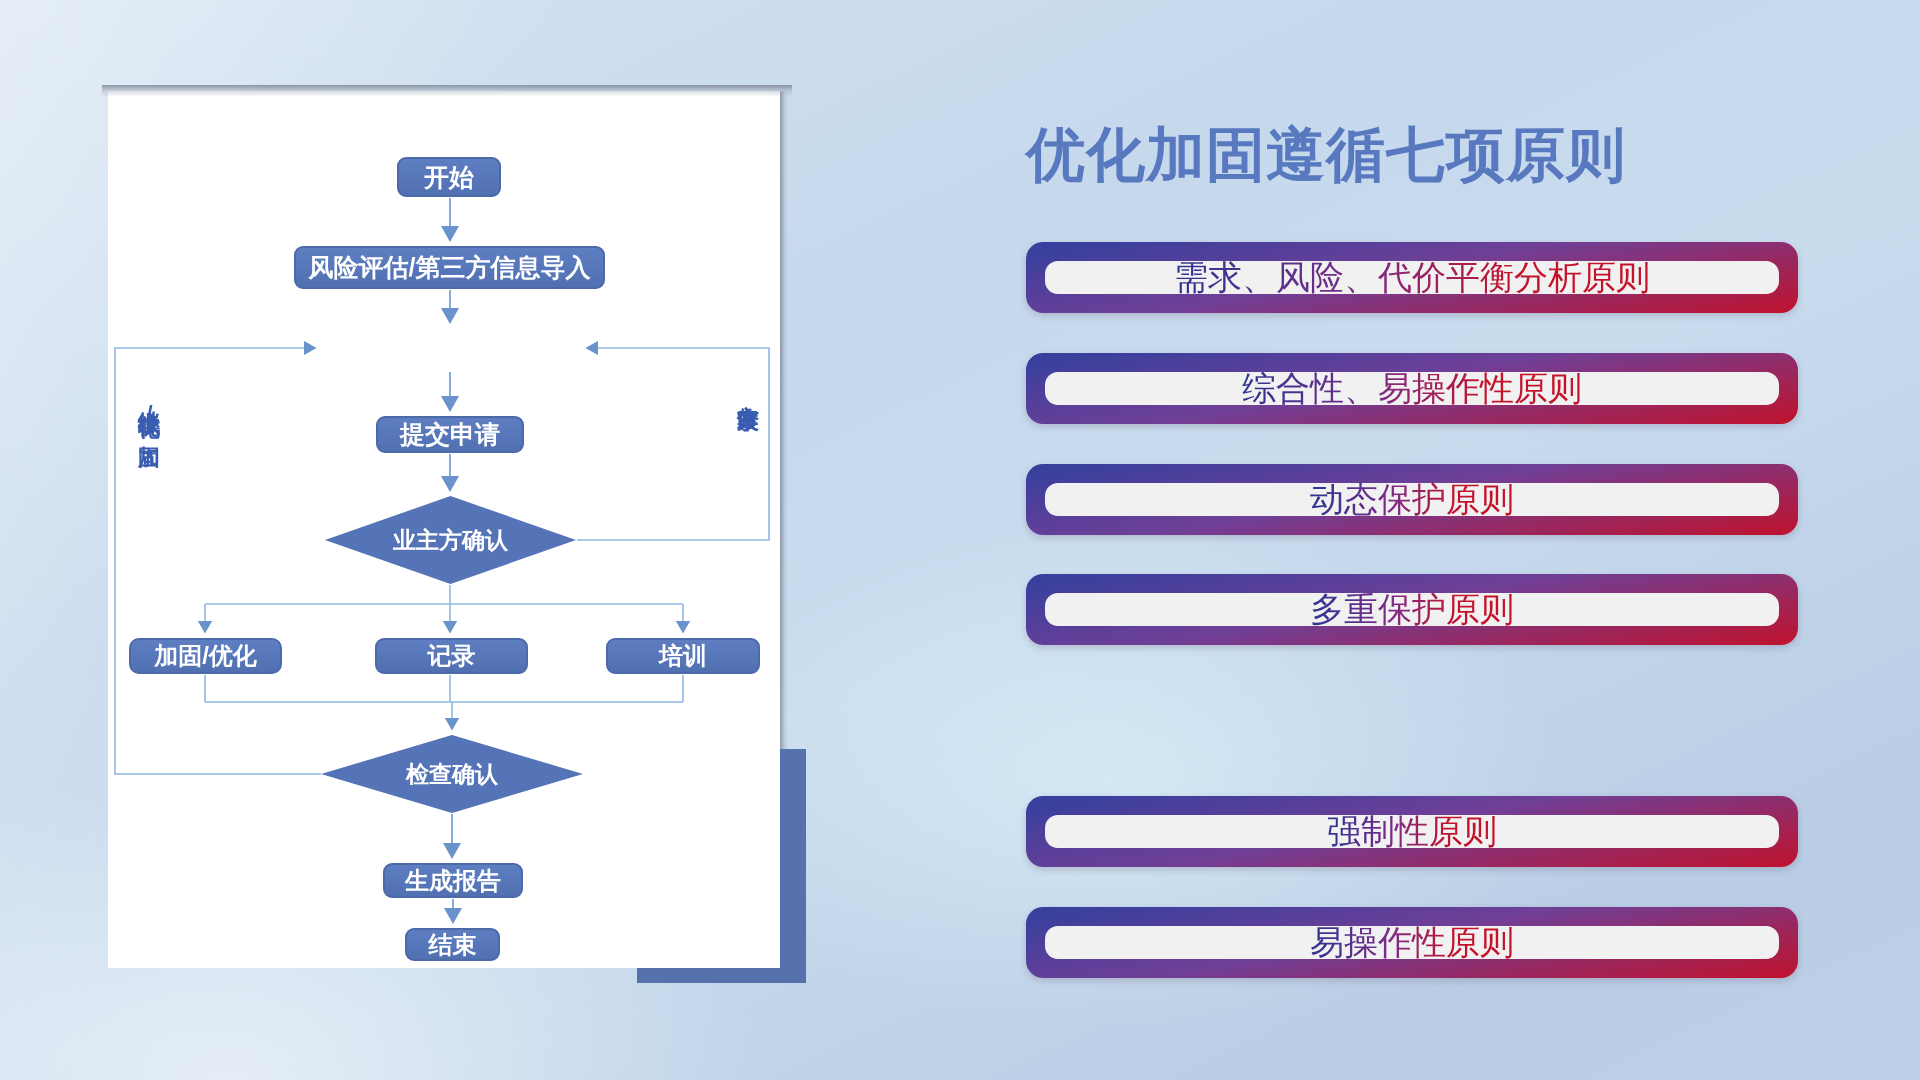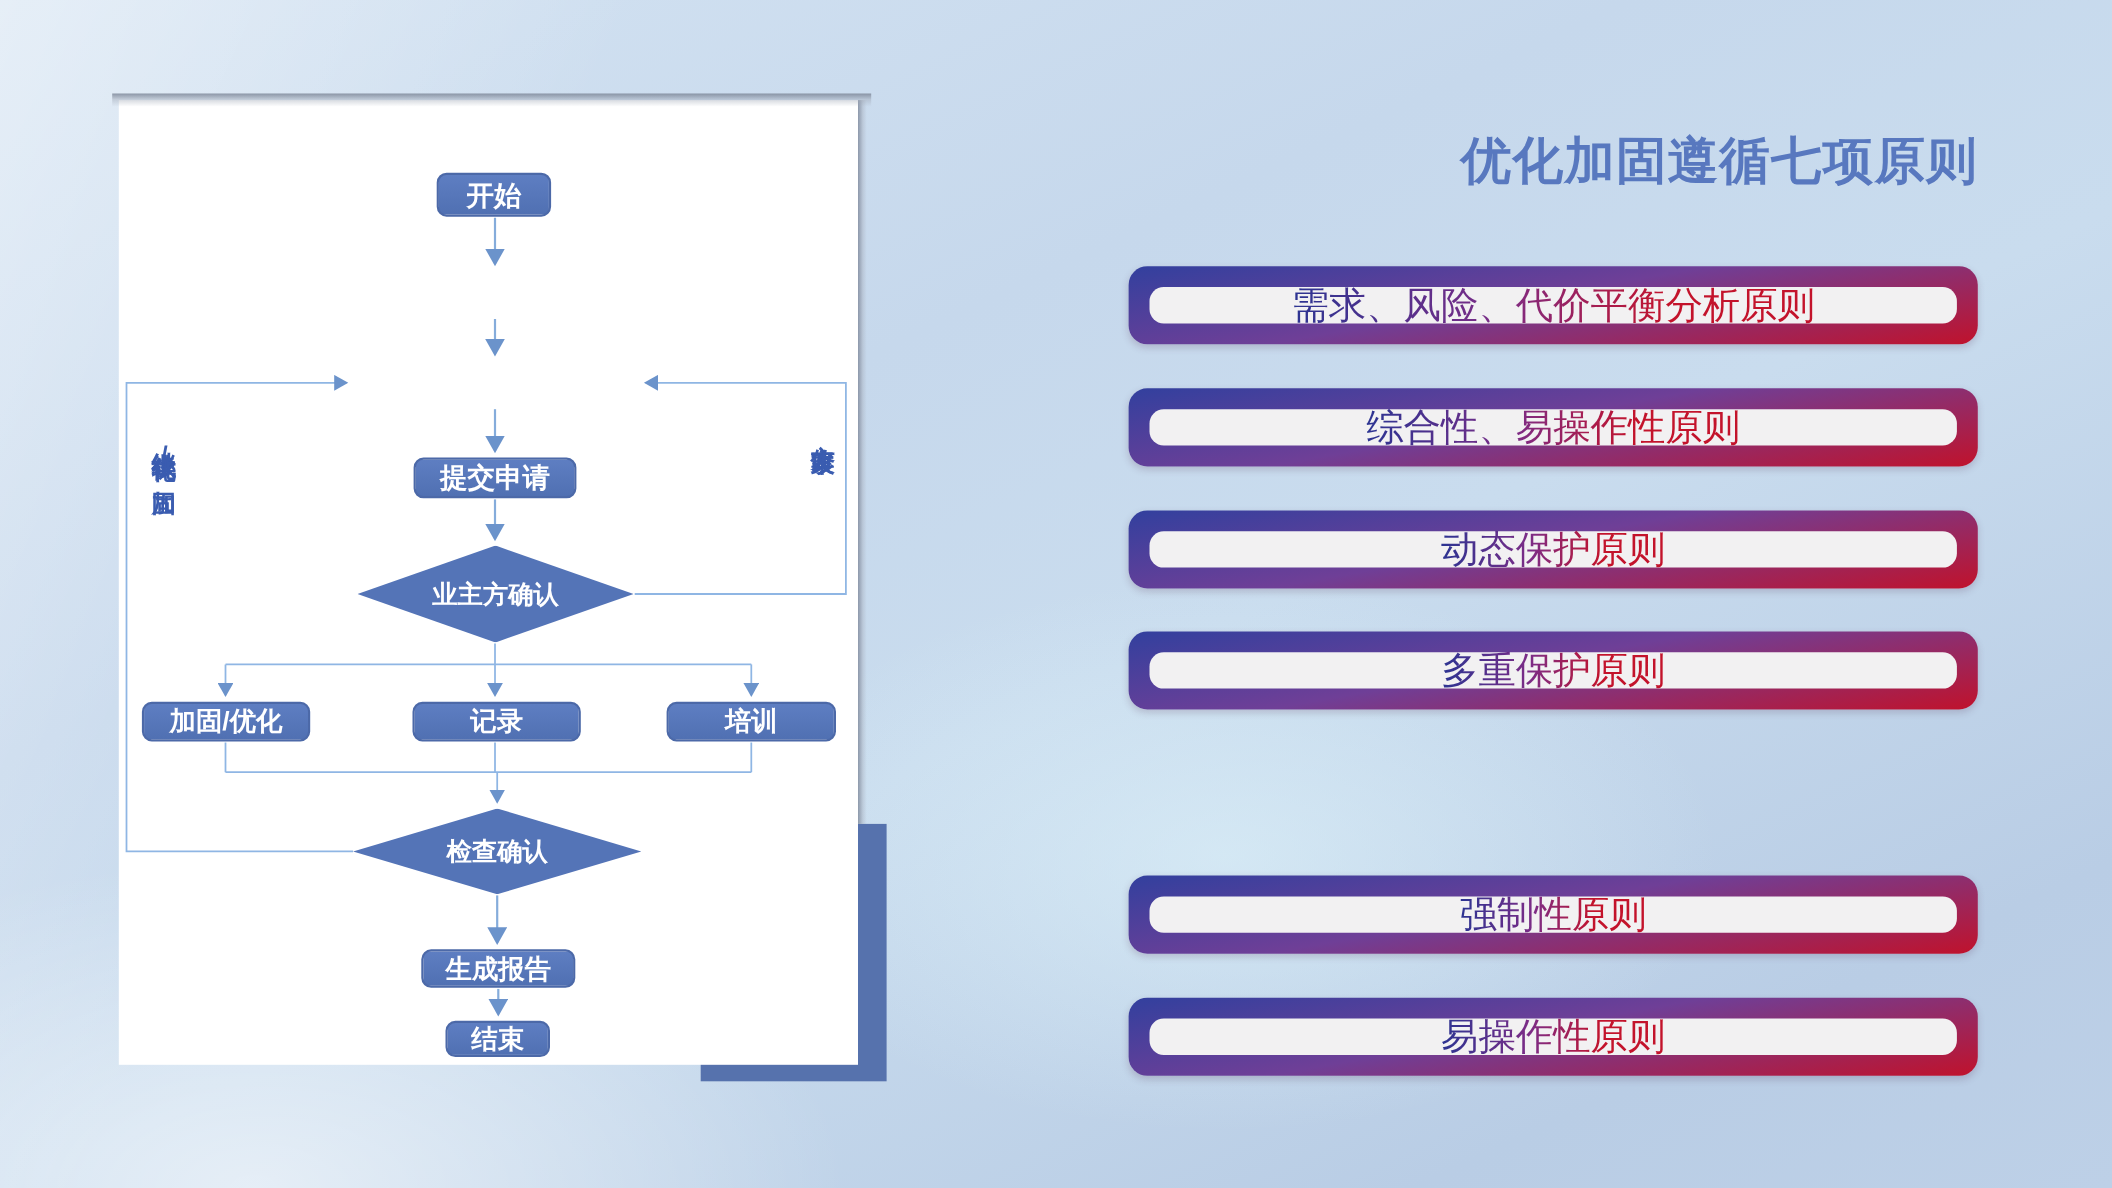--- a/index.html
+++ b/index.html
@@ -48,22 +48,22 @@
     clip-path:polygon(50% 0,100% 50%,50% 100%,0 50%);
     color:#ffffff;font-weight:bold;font-size:23px;white-space:nowrap;z-index:4;
   }
   .loop-label{
     position:absolute;writing-mode:vertical-rl;text-orientation:upright;
     color:#3a5cb0;font-weight:bold;font-size:22px;letter-spacing:2px;z-index:4;
   }
 
   
   .panel-title{
-    position:absolute;left:1026px;top:116px;width:772px;text-align:right;
-    font-size:46px;font-weight:bold;color:#5878bf;letter-spacing:1px;z-index:2;
+    position:absolute;left:1026px;top:116px;width:772px;text-align:left;
+    font-size:59px;font-weight:bold;color:#5878bf;letter-spacing:1px;z-index:2;
   }
   .p-box{
     position:absolute;left:1026px;width:772px;height:71px;border-radius:17px;
     background:linear-gradient(170deg,#32409e 0%, #6f3f97 45%, #c0122c 100%);
     padding:19px;box-sizing:border-box;z-index:2;
     box-shadow:0 3px 7px rgba(90,60,90,.22);
   }
   .p-inner{
     width:100%;height:100%;border-radius:13px;background:#f2f1f2;
     display:flex;align-items:center;justify-content:center;
@@ -109,27 +109,28 @@
         <path d="M575 584 V611"></path>
         <path d="M97 611 H575"></path>
         <path d="M344 611 V638" marker-end="url(#arr)"></path>
         <path d="M213 683 H7 V257 H207" marker-end="url(#arr)"></path>
         <path d="M469 449 H661 V257 H479" marker-end="url(#arr)"></path>
       </g>
     </svg>
 
     <div class="node" style="left:289px;top:66px;width:104px;height:40px;">开始</div>
 
+    <div class="node" style="left:186px;top:155px;width:311px;height:43px;">风险评估/第三方信息导入</div>
 
 
     <div class="node" style="left:268px;top:325px;width:148px;height:37px;">提交申请</div>
 
     <div class="diamond" style="left:217px;top:405px;width:251px;height:88px;">业主方确认</div>
 
-    <div class="node small" style="left:21px;top:547px;width:153px;height:36px;">加固/优化</div>
+    <div class="node small" style="left:21px;top:547px;width:153px;height:36px;border-radius:10px;">加固/优化</div>
 
     <div class="node small" style="left:267px;top:547px;width:153px;height:36px;">记录</div>
 
     <div class="node small" style="left:498px;top:547px;width:154px;height:36px;">培训</div>
 
     <div class="diamond" style="left:213px;top:644px;width:262px;height:78px;">检查确认</div>
 
     <div class="node small" style="left:275px;top:772px;width:140px;height:35px;">生成报告</div>
 
     <div class="node small" style="left:297px;top:837px;width:95px;height:33px;">结束</div>

